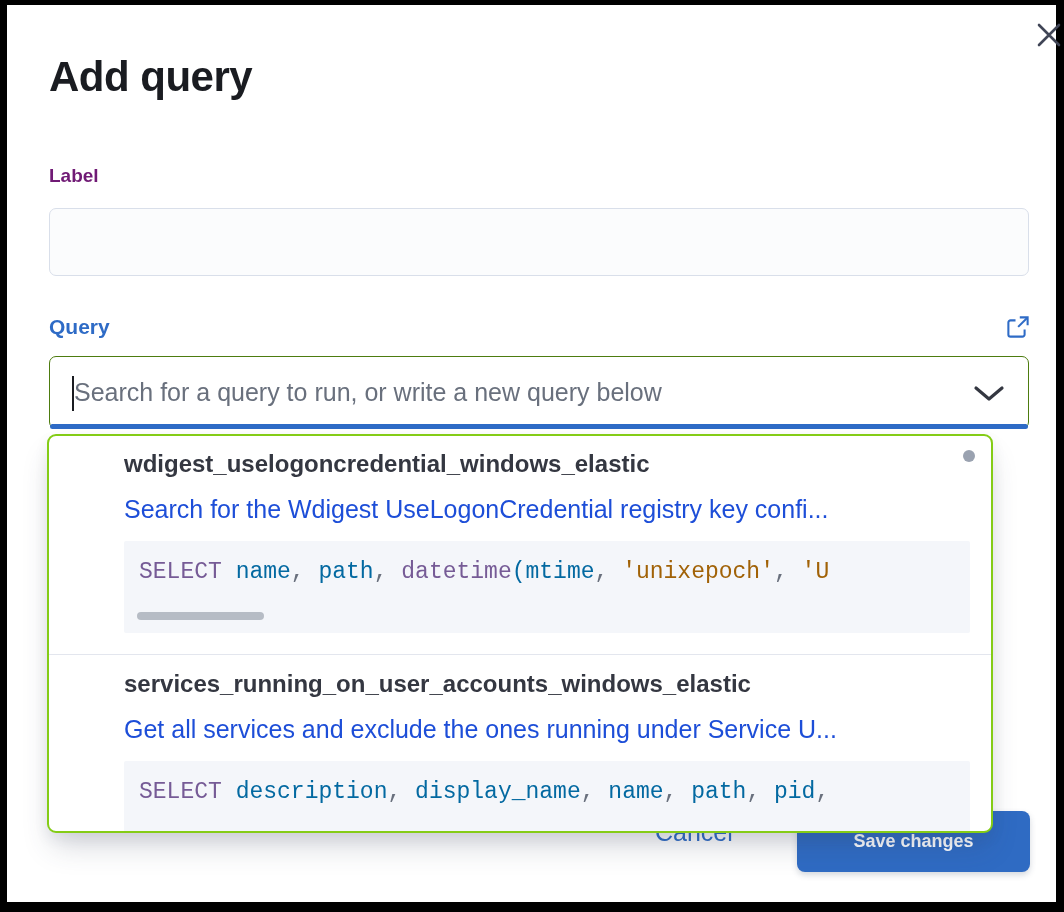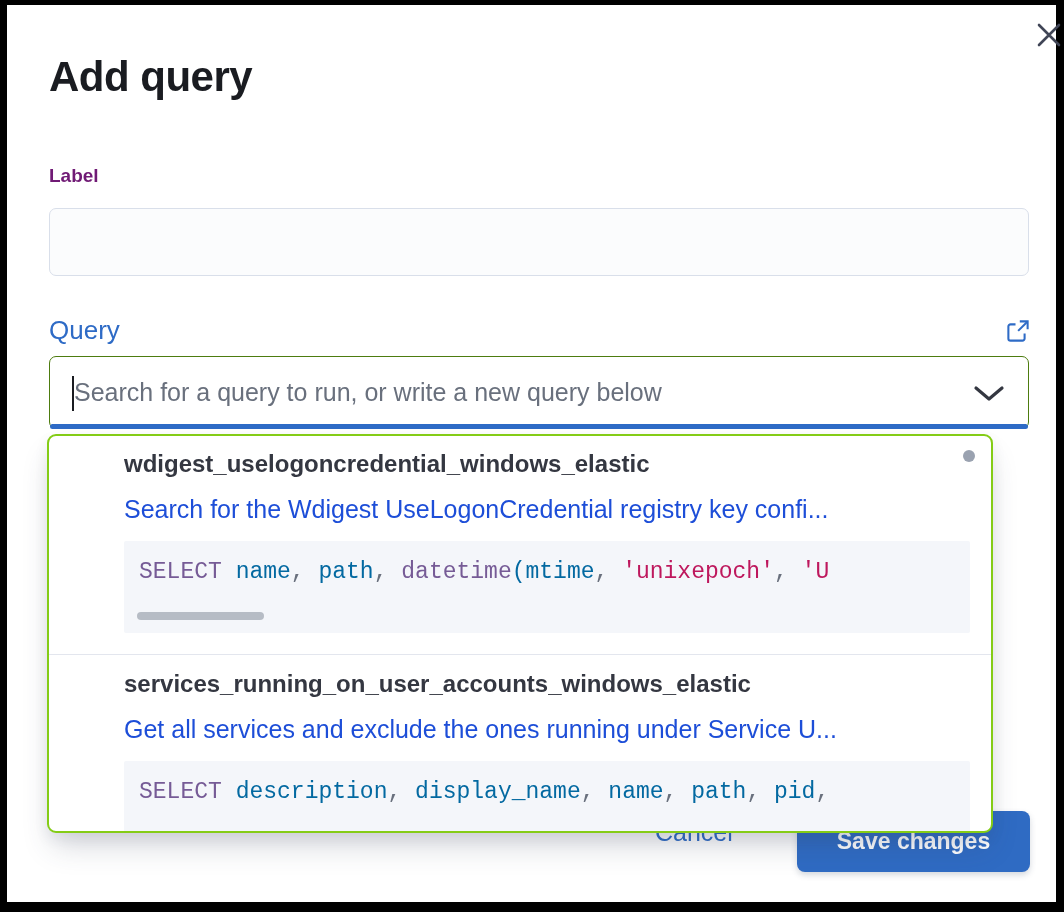--- a/index.html
+++ b/index.html
@@ -45,21 +45,21 @@
     font-size: 25px; color: #343741;
     padding: 0 22px;
     outline: none;
   }
   .query-row {
     position: absolute; left: 42px; top: 310px;
     width: 980px;
     display: flex; justify-content: space-between; align-items: center;
   }
   .query-label {
-    font-size: 26px; font-weight: 400; color: #2e6bc6;
+    font-size: 21px; font-weight: 700; color: #2e6bc6;
   }
   .schema-link {
     font-size: 21px; font-weight: 700; color: #2e6bc6;
     text-decoration: none;
     display: inline-flex; align-items: center; gap: 9px;
     cursor: pointer;
   }
   .combobox {
     position: absolute; left: 42px; top: 351px;
     width: 980px; height: 73px;
@@ -96,21 +96,21 @@
     font-size: 25px; font-weight: 400; color: #2e6bc6;
     background: none; border: none; cursor: pointer;
     z-index: 1;
     font-family: "Liberation Sans", sans-serif;
   }
   .save-btn {
     position: absolute; left: 790px; top: 806px;
     width: 233px; height: 61px;
     background: #2f6bc3; color: #fff;
     border: none; border-radius: 8px;
-    font-size: 23px; font-weight: 700;
+    font-size: 18px; font-weight: 700;
     cursor: pointer; z-index: 1;
     font-family: "Liberation Sans", sans-serif;
     box-shadow: 0 3px 6px rgba(40,60,90,.2);
   }
   
   .dropdown {
     position: absolute; left: 40px; top: 429px;
     width: 946px; height: 399px;
     background: #fff;
     border: 2px solid #84cc16;
@@ -146,21 +146,21 @@
     white-space: nowrap; overflow: hidden;
   }
   .option-2 .code-block { height: 120px; }
   .code-line {
     font-family: "Liberation Mono", "DejaVu Sans Mono", monospace;
     font-size: 23px; line-height: 30px; color: #343741;
   }
   .tok-kw  { color: #765b96; }
   .tok-pln { color: #0369a1; }
   .tok-pun { color: #69707d; }
-  .tok-str { color: #be185d; }
+  .tok-str { color: #a16207; }
   .hscroll-thumb {
     position: absolute; left: 13px; bottom: 13px;
     width: 127px; height: 8px; border-radius: 4px;
     background: #b6bcc5;
   }
   .divider {
     position: absolute; left: 0; right: 0; top: 218px;
     height: 1px; background: #e3e6ee;
   }
   svg { display: block; }

